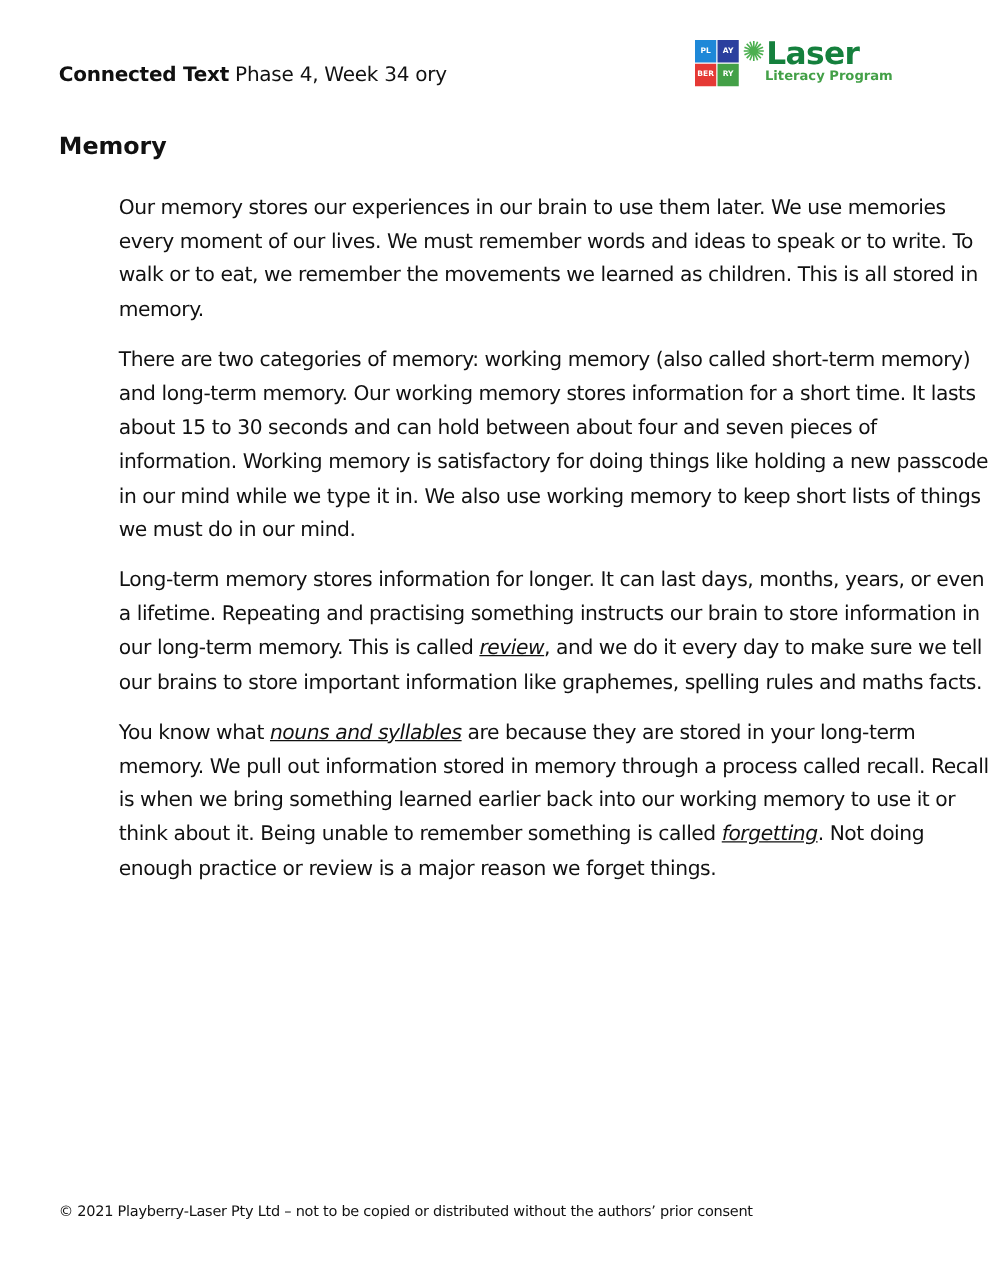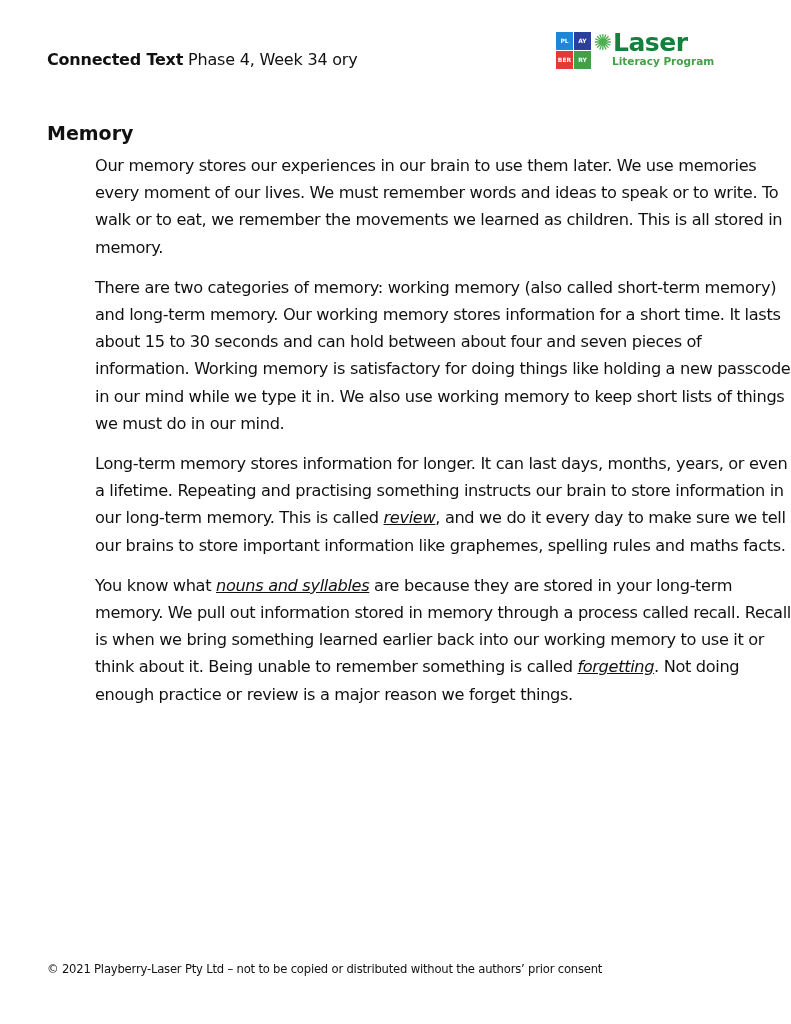--- a/index.html
+++ b/index.html
@@ -25,21 +25,21 @@
     .sun { position: absolute; left: 37px; top: 3px; width: 20px; height: 20px; color: #4caf50;
            font-size: 22px; line-height: 20px; text-align: center; }
     .laser-word { position: absolute; left: 57px; top: -2px; font-size: 25px; font-weight: bold;
                   color: #15803d; letter-spacing: -0.5px; }
     .literacy { position: absolute; left: 56px; top: 25px; font-size: 10.5px; color: #43a047;
                 font-weight: bold; white-space: nowrap; }
     .t12 { position: absolute; left: 126px; top: 0px; font-size: 38px; font-weight: bold;
            color: #111; letter-spacing: -2px; line-height: 40px; }
     .title {
       position: absolute; left: 47px; top: 106px;
-      font-size: 19px; font-weight: bold; margin-top: 16px;
+      font-size: 19px; font-weight: bold;
     }
     .content {
       position: absolute; left: 47px; top: 152px; width: 700px;
       font-size: 16.2px; line-height: 27.2px; letter-spacing: -0.35px; margin-left: 48px;
     }
     .content p { margin: 0 0 13px 0; }
     .content em { font-style: italic; text-decoration: underline; }
     .footer {
       position: absolute; left: 47px; top: 962px;
       font-size: 11.6px; letter-spacing: -0.2px; color: #111;

